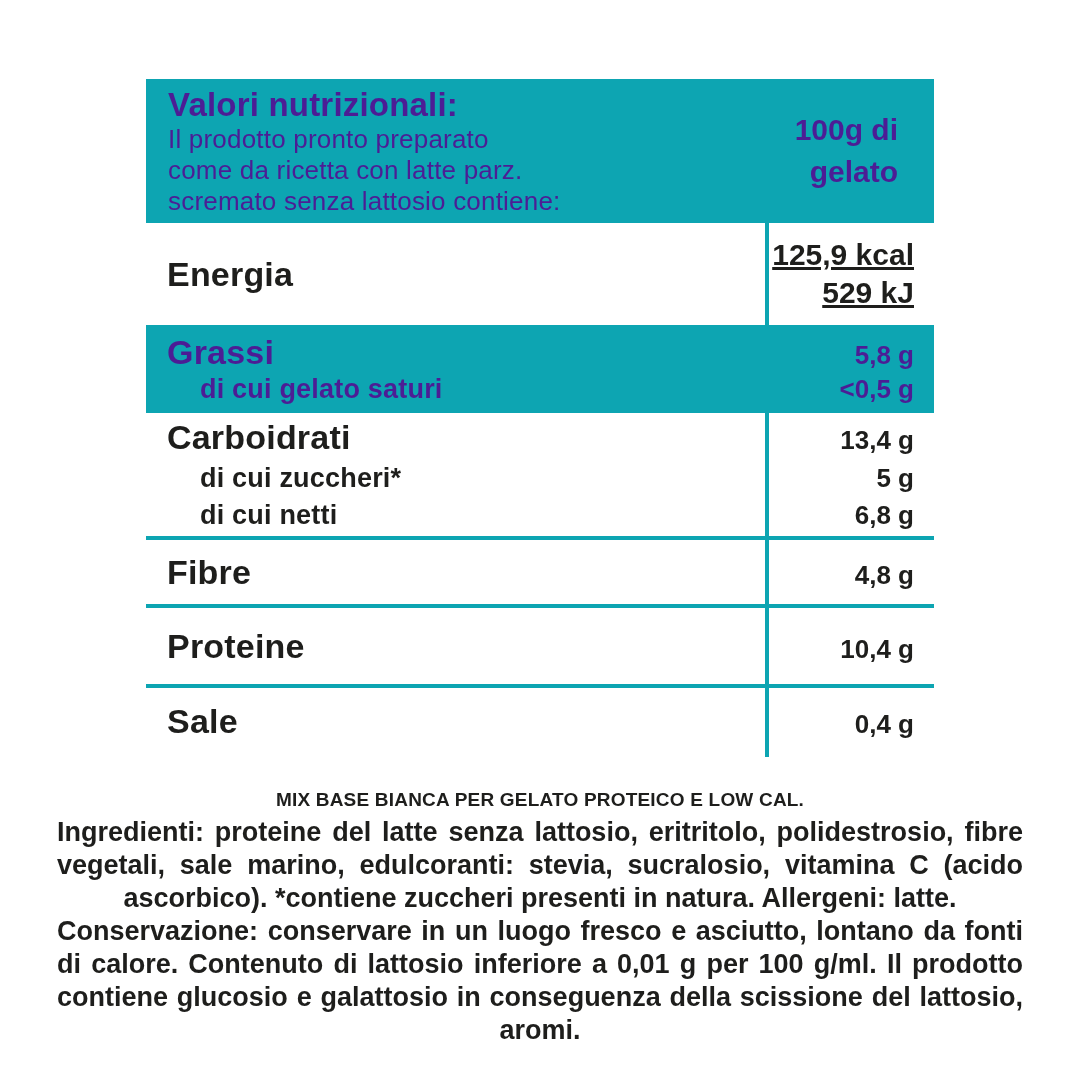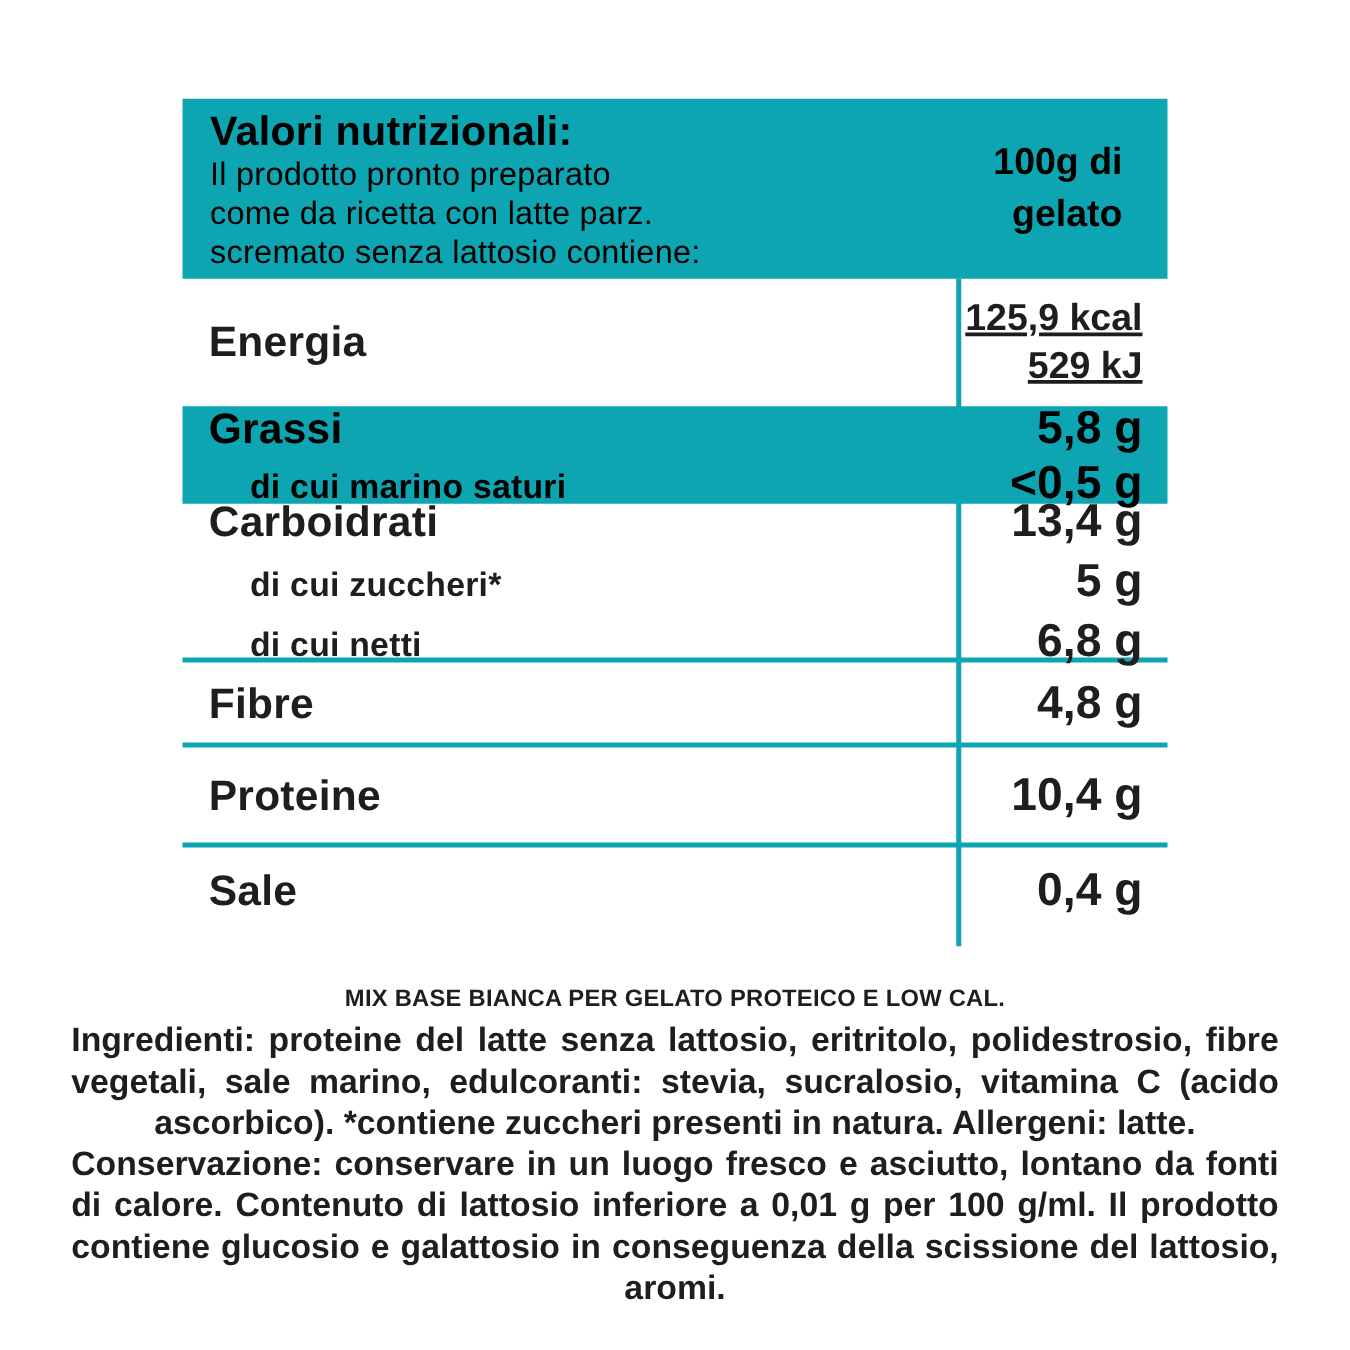--- a/index.html
+++ b/index.html
@@ -9,21 +9,21 @@
     font-family:"Liberation Sans", sans-serif;
     color:#1e1e1c;
     -webkit-font-smoothing:antialiased;
   }
   .canvas{position:relative;width:1080px;height:1080px;background:#ffffff;overflow:hidden;}
 
   
   .ntable{position:absolute;left:146px;top:79px;width:788px;}
 
   .thead{
-    background:#0da5b2;color:#000000;
+    background:#0da5b2;color:#4c1d95;
     height:144px;box-sizing:border-box;
     display:flex;align-items:center;
     padding:0 36px 0 22px;
   }
   .thead-left{flex:1 1 auto;}
   .thead-title{font-size:33px;font-weight:700;line-height:38px;letter-spacing:.2px;}
   .thead-sub{font-size:26px;font-weight:400;line-height:31px;letter-spacing:.2px;}
   .thead-right{
     flex:0 0 auto;text-align:right;
     font-size:30px;font-weight:700;line-height:42px;
@@ -36,28 +36,28 @@
   }
 
   .trow{
     box-sizing:border-box;
     display:flex;flex-direction:column;justify-content:center;
     padding:0 20px 0 21px;
   }
   .tline{display:flex;align-items:baseline;}
   .tlabel{font-weight:700;font-size:34px;letter-spacing:.2px;}
   .tlabel.sub{font-size:27px;padding-left:33px;}
-  .tvalue{margin-left:auto;font-weight:700;font-size:37px;text-align:right;white-space:nowrap;}
+  .tvalue{margin-left:auto;font-weight:700;font-size:26px;text-align:right;white-space:nowrap;}
 
   .row-energia{height:102px;}
   .row-energia .tline{align-items:center;}
   .energia-values{margin-left:auto;text-align:right;font-weight:700;font-size:30px;line-height:38px;text-decoration:underline;}
 
   .row-highlight{
-    height:78px;background:#0da5b2;color:#000000;
+    height:88px;background:#0da5b2;color:#4c1d95;
   }
   .row-highlight .tline + .tline{margin-top:2px;}
 
   .row-carb{height:123px;}
   .row-carb .tline + .tline{margin-top:6px;}
 
   .hrule{height:4px;background:#0da5b2;}
 
   .row-fibre{height:64px;}
   .row-proteine{height:76px;}
@@ -108,21 +108,21 @@
           </div>
         </div>
       </div>
 
       <div class="trow row-highlight">
         <div class="tline">
           <div class="tlabel">Grassi</div>
           <div class="tvalue">5,8 g</div>
         </div>
         <div class="tline">
-          <div class="tlabel sub">di cui marino saturi</div>
+          <div class="tlabel sub">di cui gelato saturi</div>
           <div class="tvalue">&lt;0,5 g</div>
         </div>
       </div>
 
       <div class="trow row-carb">
         <div class="tline">
           <div class="tlabel">Carboidrati</div>
           <div class="tvalue">13,4 g</div>
         </div>
         <div class="tline">

